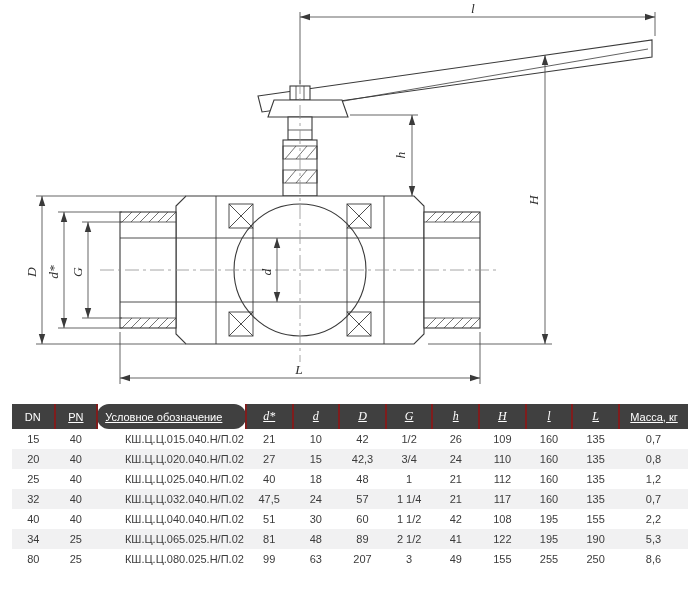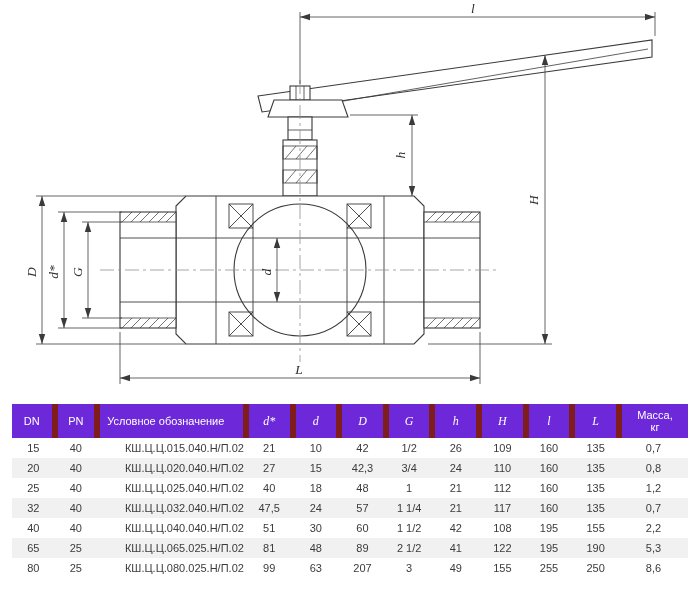--- a/index.html
+++ b/index.html
@@ -1,22 +1,22 @@
 <!DOCTYPE html>
 <html><head>
 <meta charset="utf-8">
 <style>
   html,body{margin:0;padding:0;background:#ffffff;}
   .page{width:700px;height:592px;background:#ffffff;font-family:"Liberation Sans",sans-serif;overflow:hidden;}
   .drawing-area{width:700px;height:402px;}
   svg text.lbl{font-family:"Liberation Serif",serif;font-style:italic;font-size:13.5px;fill:#2e2e2e;}
   table.spec{width:676px;margin:2px 12px 0 12px;border-collapse:collapse;table-layout:fixed;font-size:11px;color:#3b3b3b;}
-  table.spec thead th{background:#6d28d9;color:#ffffff;font-weight:400;font-size:11px;padding:5px 10px;text-align:center;}
-  table.spec thead th + th{border-left:6px solid #7f1d1d;}
-  table.spec thead th.left{text-align:left;padding-left:7px;}
+  table.spec thead th{background:#404040;color:#ffffff;font-weight:400;font-size:11px;padding:5px 4px;text-align:center;}
+  table.spec thead th + th{border-left:2px solid #7f1d1d;text-decoration:underline;}
+  table.spec thead th.left{text-align:left;padding-left:7px;border-radius:12px;}
   table.spec thead th.dim{font-style:italic;font-family:"Liberation Serif",serif;font-size:12px;}
   table.spec tbody td{text-align:center;padding:4px 2px;}
   table.spec tbody td.left{text-align:right;padding-left:7px;}
   table.spec tbody tr:nth-child(even){background:#f1f1f2;}
 </style>
 </head>
 <body>
 
 <div class="page">
 
@@ -264,21 +264,21 @@
           <td>30</td>
           <td>60</td>
           <td>1 1/2</td>
           <td>42</td>
           <td>108</td>
           <td>195</td>
           <td>155</td>
           <td>2,2</td>
         </tr>
         <tr>
-          <td>65</td>
+          <td>34</td>
           <td>25</td>
           <td class="left">КШ.Ц.Ц.065.025.Н/П.02</td>
           <td>81</td>
           <td>48</td>
           <td>89</td>
           <td>2 1/2</td>
           <td>41</td>
           <td>122</td>
           <td>195</td>
           <td>190</td>

